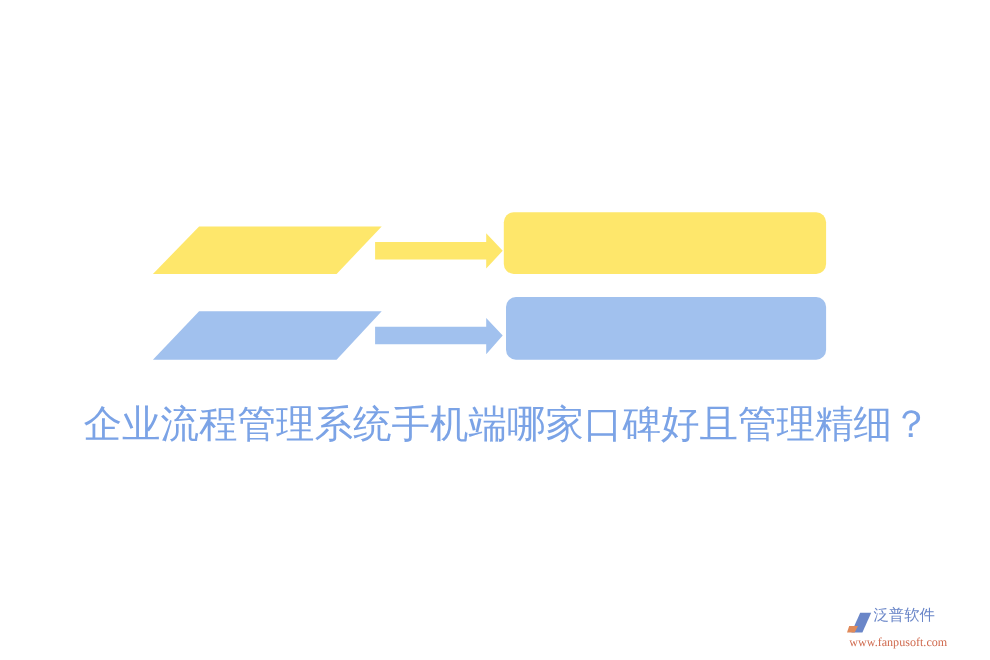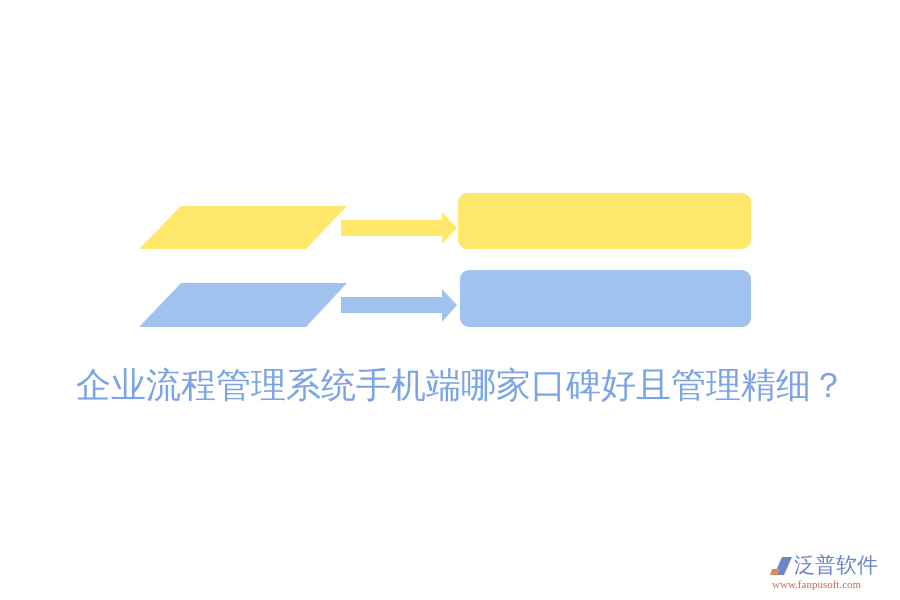--- a/index.html
+++ b/index.html
@@ -1,21 +1,21 @@
 <!DOCTYPE html>
 <html><head>
 <meta charset="utf-8">
 <style>
   html, body { margin:0; padding:0; }
   body { width:900px; height:600px; background:#ffffff; position:relative; overflow:hidden; font-family:"DejaVu Serif", serif; }
   .diagram { position:absolute; left:0; top:0; width:900px; height:600px; }
   .box { position:absolute; border-radius:9px; }
   .title { position:absolute; left:76px; top:362px; font-size:35px; letter-spacing:0px; color:#7ba3e6; font-family:"DejaVu Serif", serif; white-space:nowrap; }
   .logo { position:absolute; left:768px; top:553px; width:130px; height:42px; }
-  .logo-text { position:absolute; left:26px; top:-2px; font-size:21px; color:#6a86c8; font-family:Liberation Sans, sans-serif; white-space:nowrap; }
+  .logo-text { position:absolute; left:26px; top:-2px; font-size:14px; color:#6a86c8; font-family:Liberation Sans, sans-serif; white-space:nowrap; }
   .logo-url { position:absolute; left:4px; top:25px; font-size:11px; color:#d06a4e; font-family:Liberation Serif, serif; white-space:nowrap; }
 </style>
 </head>
 <body>
 
 <div class="diagram">
   <svg width="900" height="600" style="position:absolute;left:0;top:0;">
     <polygon points="181,206 347,206 306,249 139,249" fill="#fee76b"></polygon>
     <polygon points="341,220 442,220 442,212 457,228 442,244 442,236 341,236" fill="#fee76b"></polygon>
     <polygon points="181,283 347,283 306,327 139,327" fill="#a1c1ee"></polygon>

